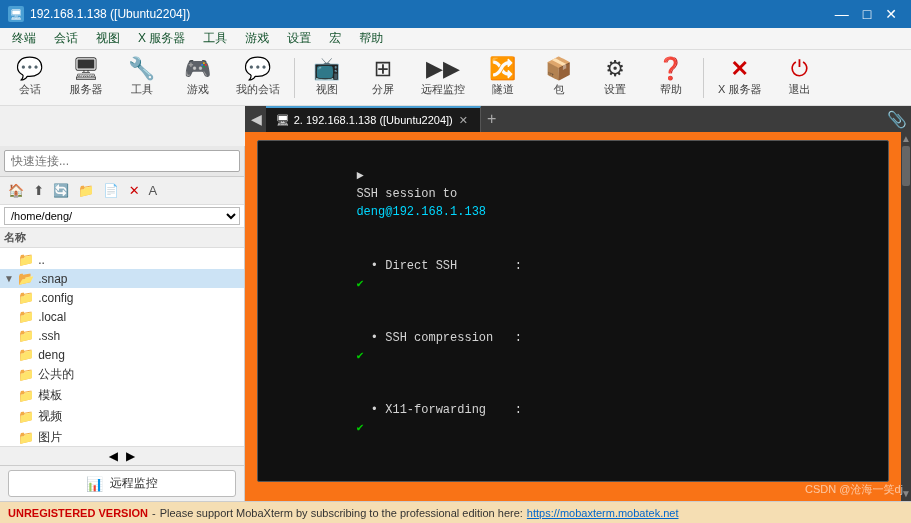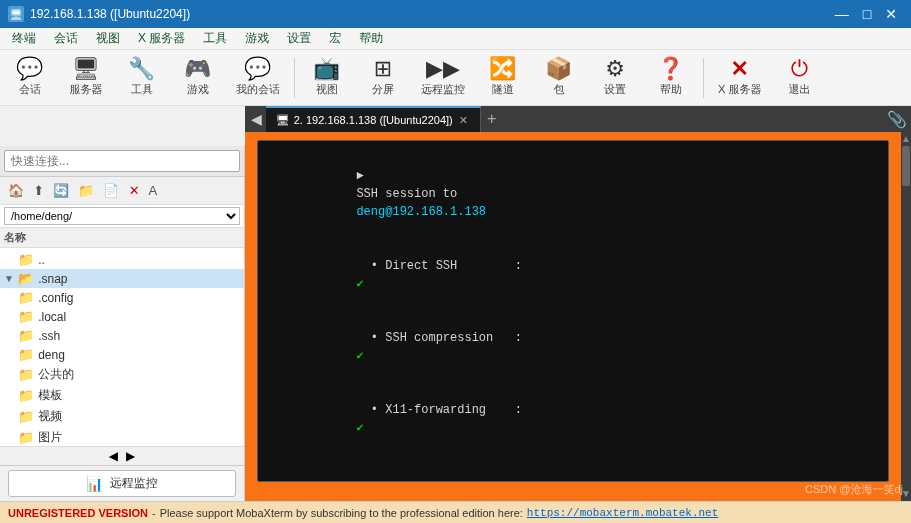--- a/index.html
+++ b/index.html
@@ -224,21 +224,21 @@
       padding: 2px 8px;
       font-size: 11px;
       color: #333;
       display: flex;
       align-items: center;
       gap: 4px;
       height: 22px;
       flex-shrink: 0;
     }
     .status-bar .unregistered { color: #c00; font-weight: bold; }
-    .status-bar .link { color: #0066cc; text-decoration: underline; font-family: Liberation Mono, monospace; }
+    .status-bar .link { color: #0066cc; text-decoration: underline; }
     .scrollbar-area {
       width: 10px;
       background: #2d2d2d;
       display: flex;
       flex-direction: column;
     }
     .terminal-area {
       display: flex;
       flex: 1;
       overflow: hidden;

